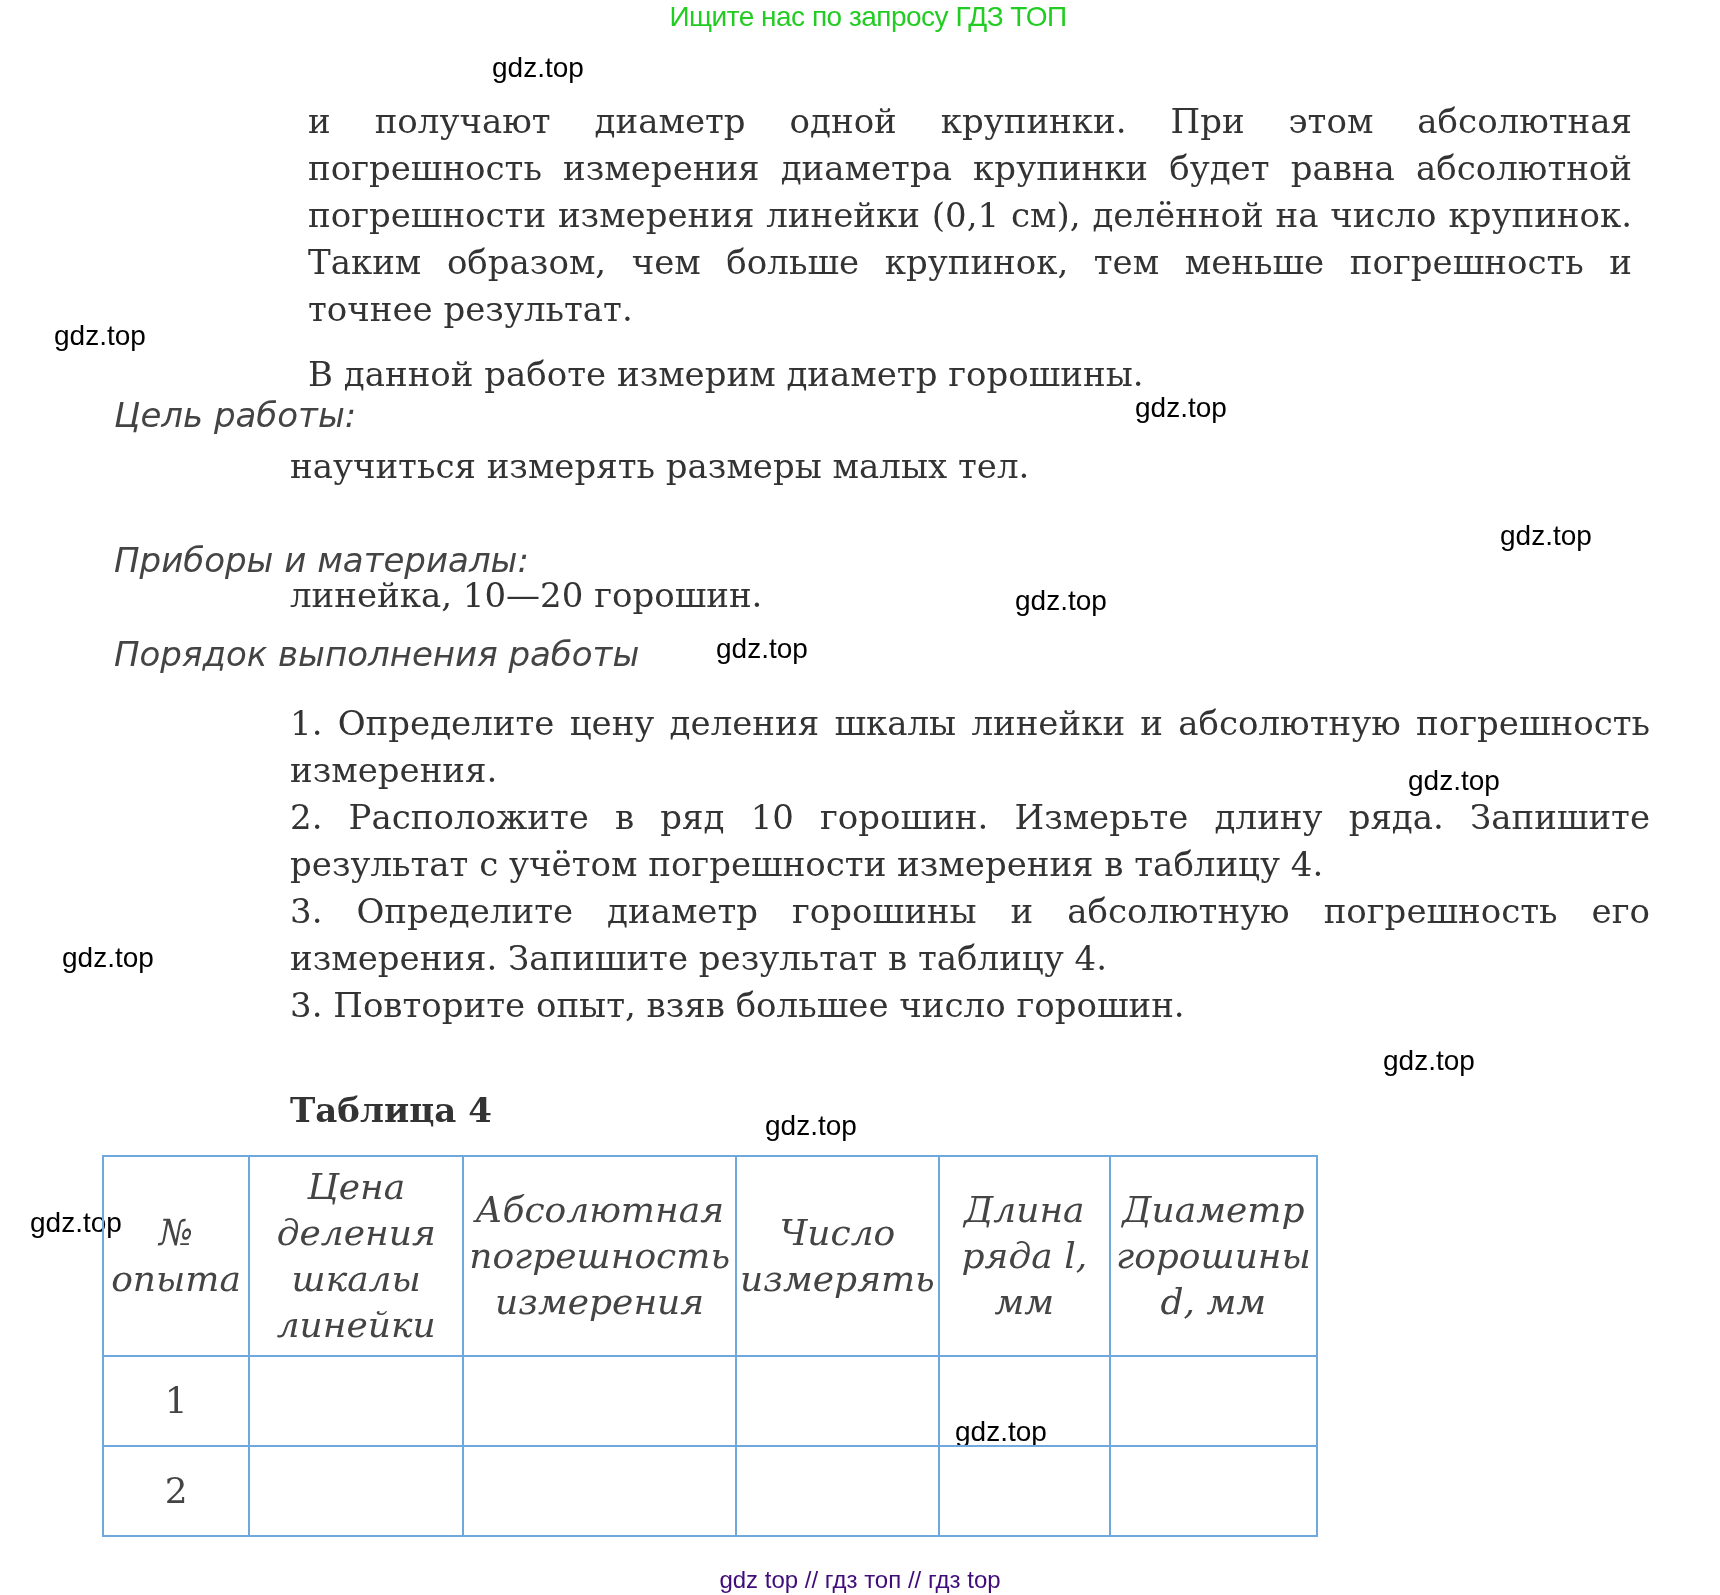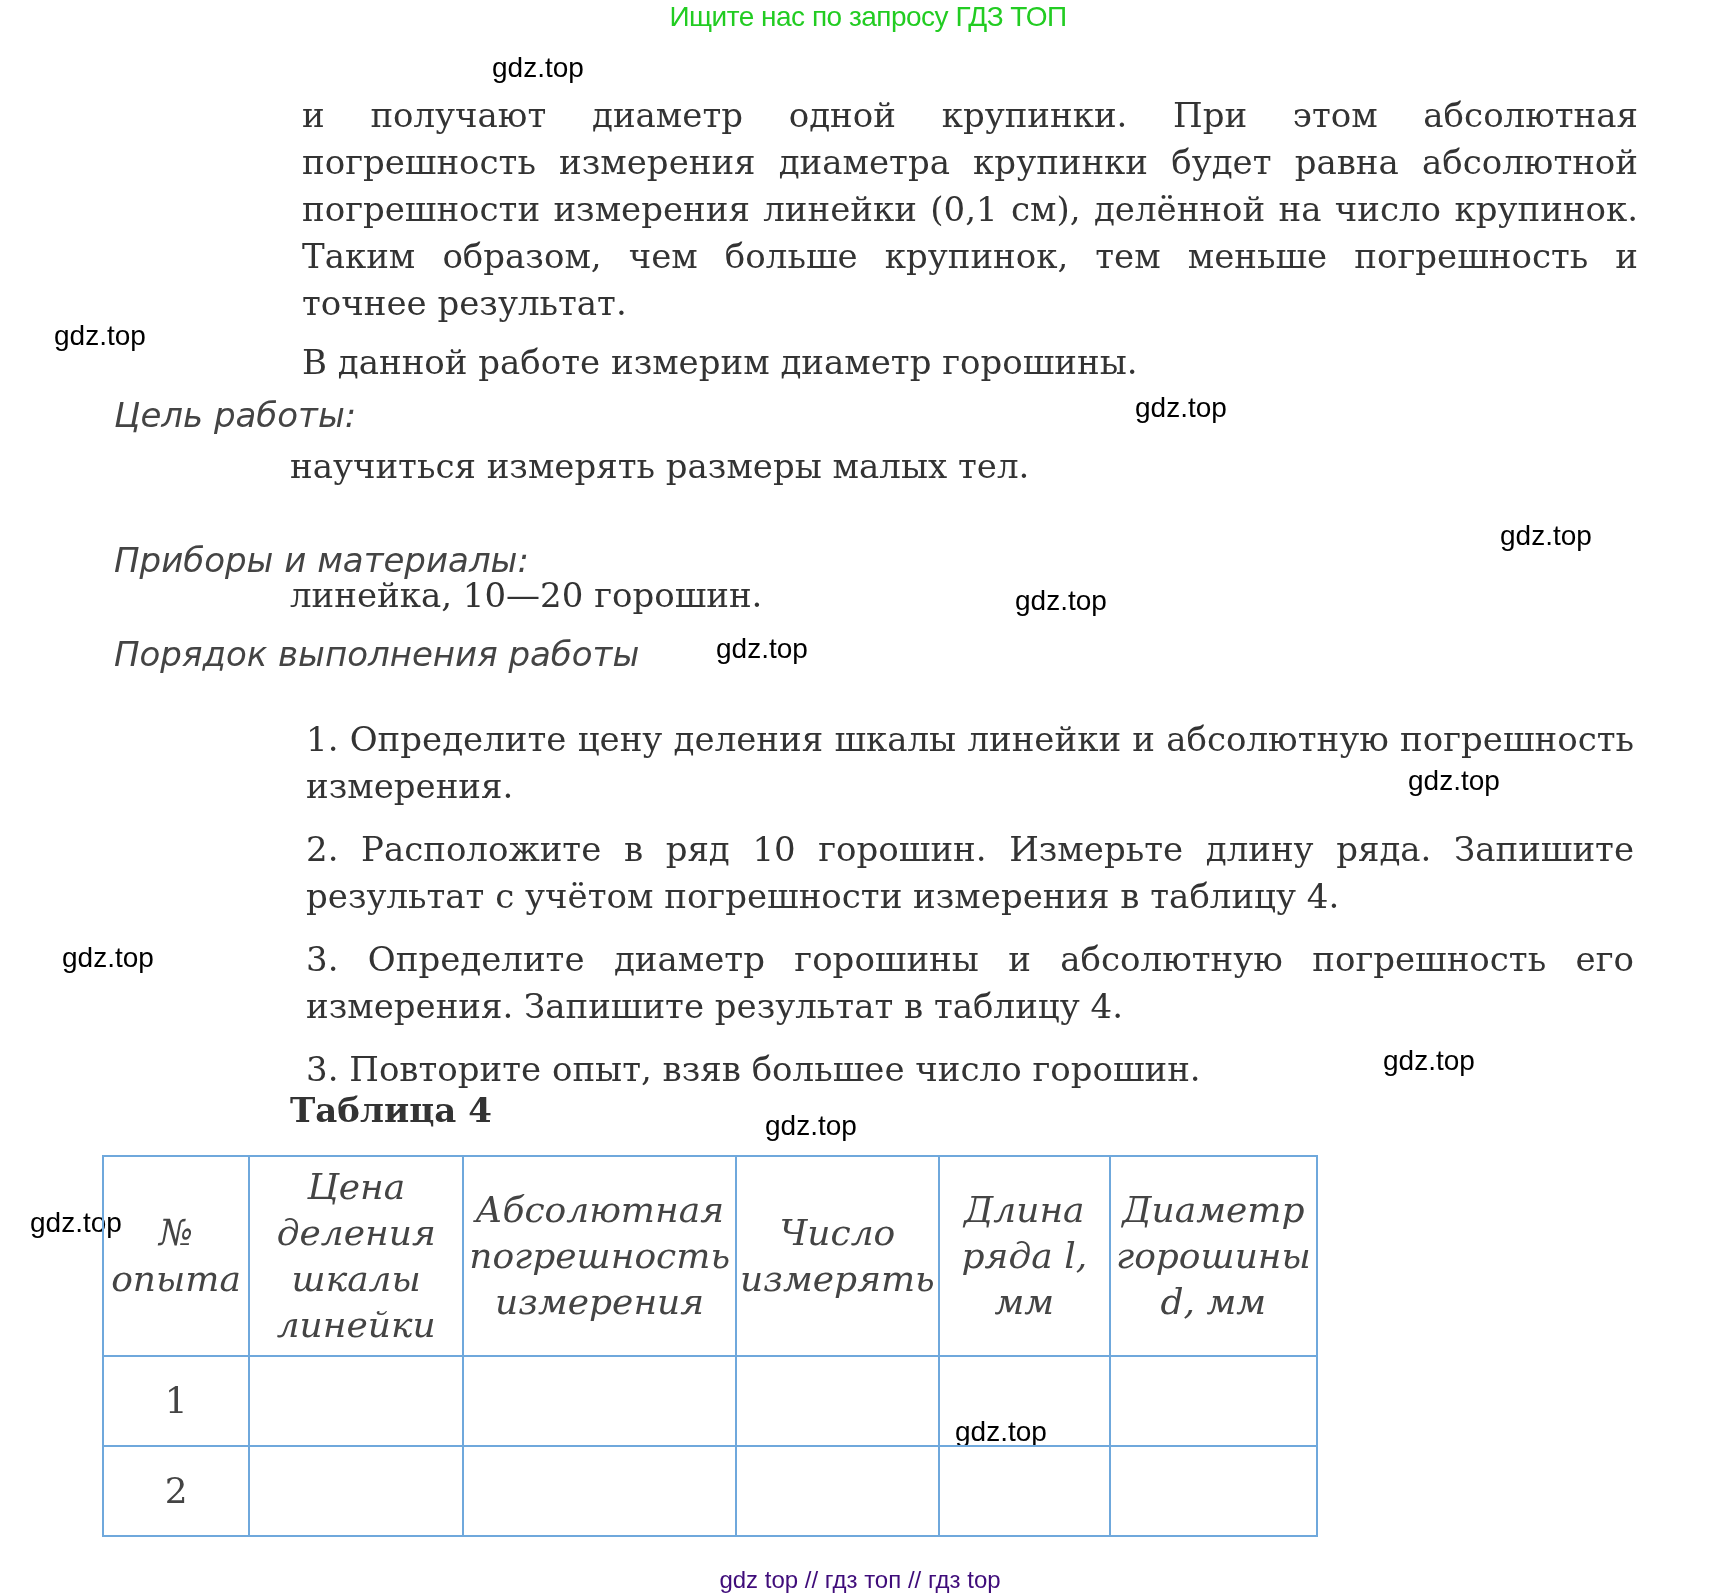--- a/index.html
+++ b/index.html
@@ -20,32 +20,32 @@
     color: #22cc22; line-height: 34px; letter-spacing: -0.5px;
   }
   .wm {
     position: absolute; font-family: "Liberation Sans", sans-serif;
     font-size: 28px; color: #000; line-height: 32px;
   }
   .para {
     position: absolute; left: 290px; width: 1360px;
     font-size: 34px; line-height: 47px; color: #333; text-align: justify;
   }
-  .para p { margin: 12px; }
+  .para p { margin: 18px; }
   .heading {
     position: absolute; left: 114px;
     font-family: "DejaVu Sans", "Liberation Sans", sans-serif; font-style: italic;
     font-size: 34px; color: #444; line-height: 40px;
   }
   .item {
     position: absolute; left: 290px;
     font-size: 34px; line-height: 47px; color: #333;
   }
   .steps { position: absolute; left: 290px; top: 700px; width: 1360px; }
-  .steps p { margin: 16px; font-size: 34px; line-height: 47px; text-align: justify; }
+  .steps p { margin: 0; font-size: 34px; line-height: 47px; text-align: justify; }
   .table-title {
     position: absolute; left: 290px; top: 1090px;
     font-size: 34px; font-weight: bold; color: #333;
   }
   table.t {
     position: absolute; left: 102px; top: 1155px; width: 1216px; height: 372px;
     border-collapse: collapse;
   }
   table.t td, table.t th {
     border: 2px solid #6fa8dc; text-align: center; vertical-align: middle;

